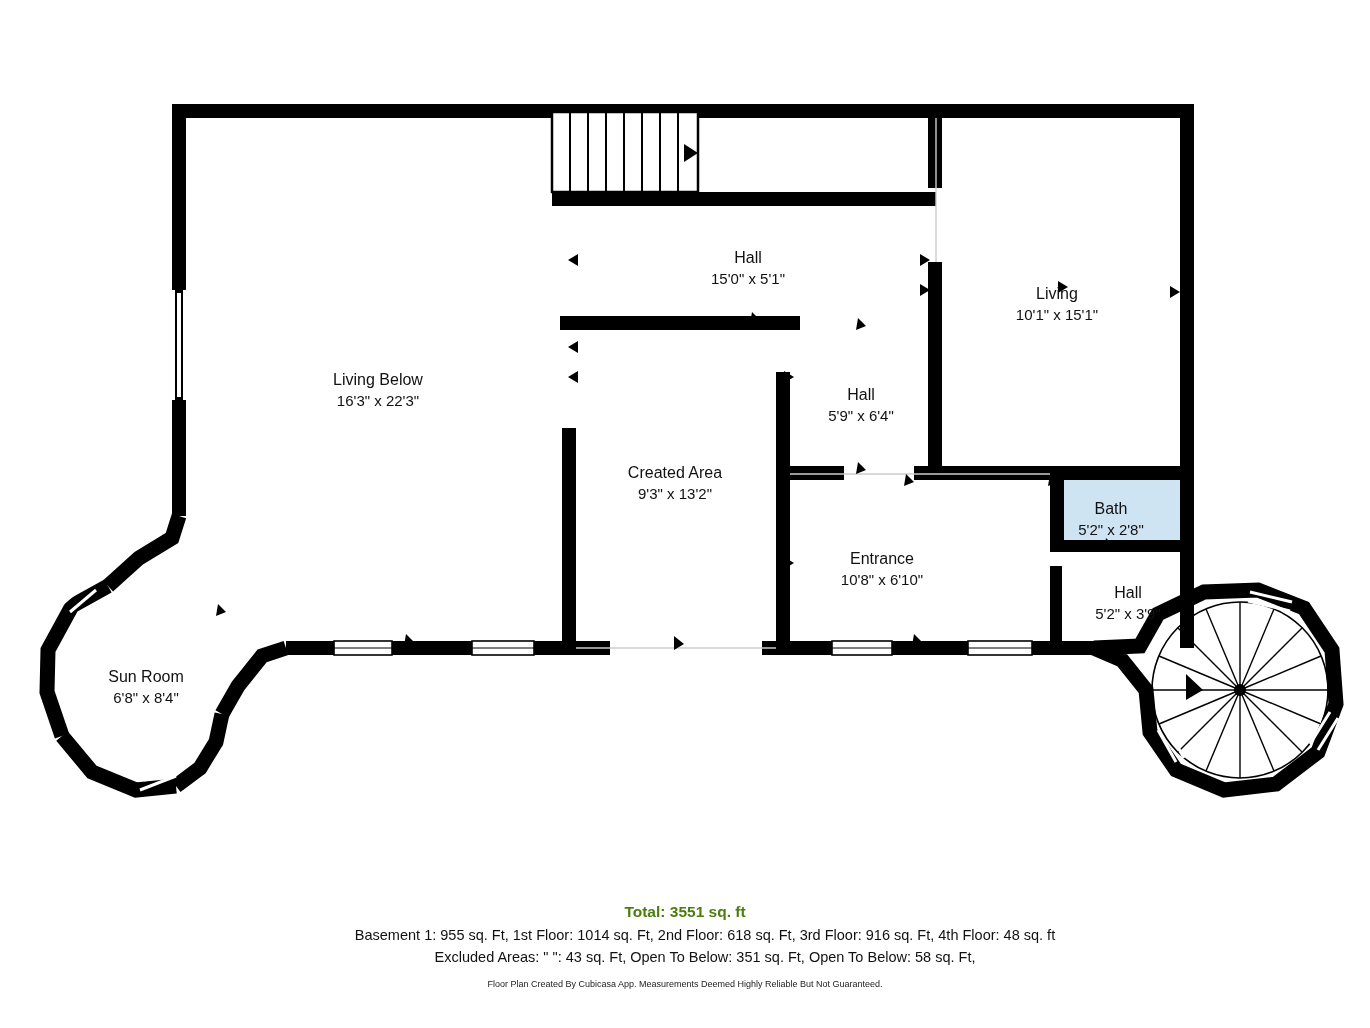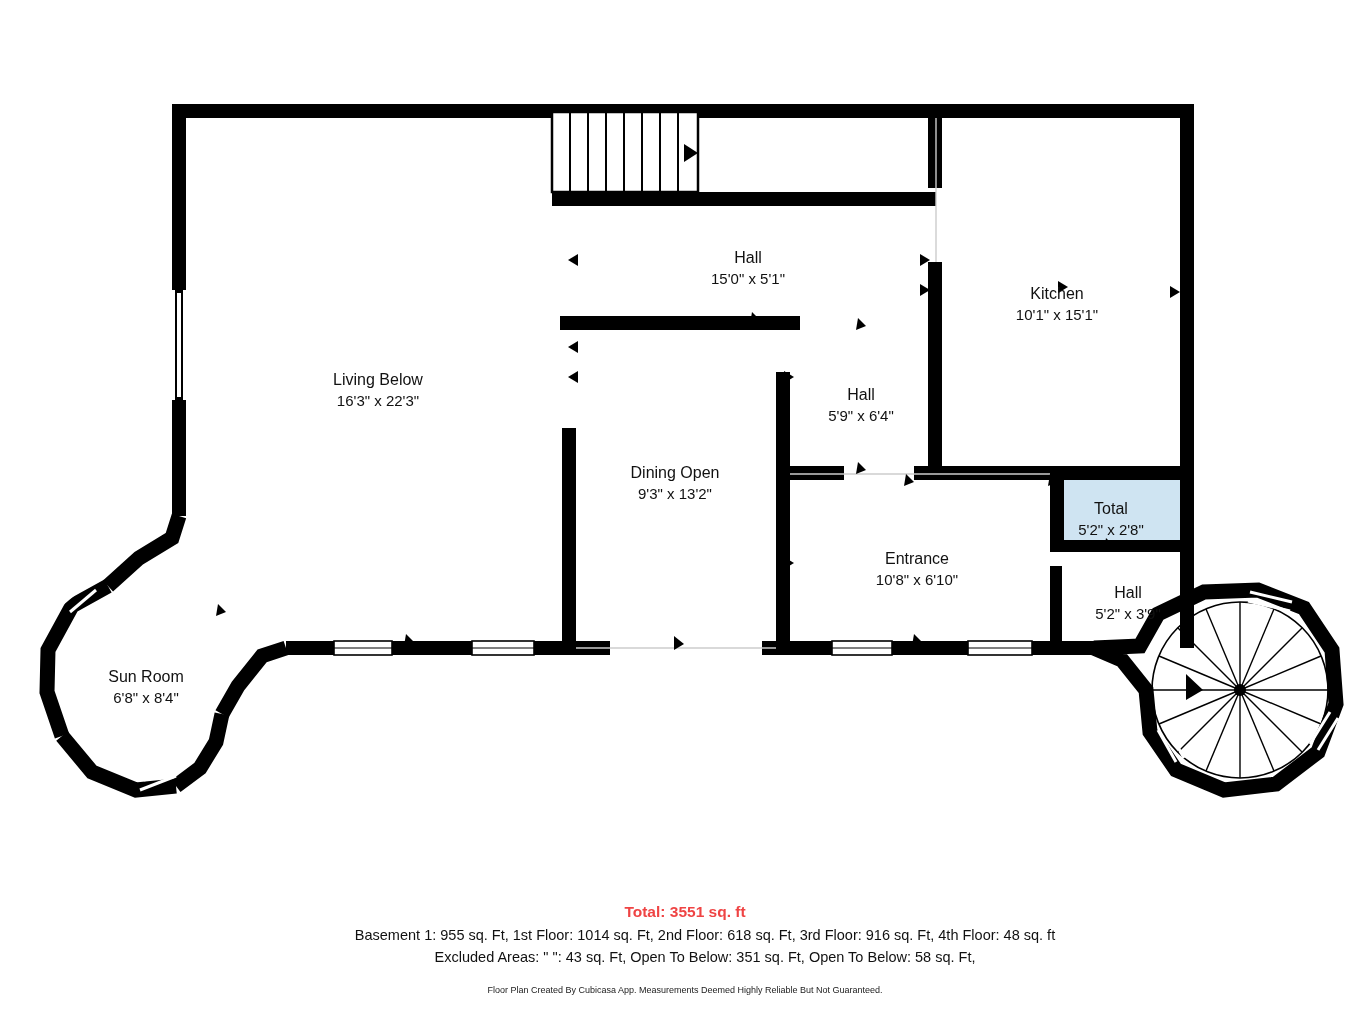--- a/index.html
+++ b/index.html
@@ -47,33 +47,33 @@
   }
   .footer {
     position: absolute;
     left: 0;
     width: 1370px;
     text-align: center;
   }
   .footer .total {
     font-size: 15.5px;
     font-weight: bold;
-    color: #ef4444;
+    color: #4d7c0f;
     margin-bottom: 4px;
   }
   .footer .areas {
     font-size: 14.5px;
     color: #111;
     line-height: 1.5;
     padding-left: 40px;
   }
   .footer .credit {
     font-size: 9px;
     color: #222;
-    margin-top: 16px;
+    margin-top: 10px;
   }
 </style>
 </head>
 <body>
 
 <div id="floorplan-root">
 
   <svg class="plan" viewBox="0 0 1370 1028">
 
     <rect x="1056" y="480" width="124" height="72" fill="#cfe4f2"></rect>
@@ -239,45 +239,45 @@
       <path d="M218 604 L226 612 L216 616 Z"></path>
     </g>
   </svg>
 
   <div class="room-label" style="left:748px; top:268px;">
     <span class="rname">Hall</span>
     <span class="rdim">15'0" x 5'1"</span>
   </div>
 
   <div class="room-label" style="left:1057px; top:304px;">
-    <span class="rname">Kitchen</span>
+    <span class="rname">Living</span>
     <span class="rdim">10'1" x 15'1"</span>
   </div>
 
   <div class="room-label" style="left:378px; top:390px;">
     <span class="rname">Living Below</span>
     <span class="rdim">16'3" x 22'3"</span>
   </div>
 
   <div class="room-label" style="left:861px; top:405px;">
     <span class="rname">Hall</span>
     <span class="rdim">5'9" x 6'4"</span>
   </div>
 
   <div class="room-label" style="left:675px; top:483px;">
-    <span class="rname">Dining Open</span>
+    <span class="rname">Created Area</span>
     <span class="rdim">9'3" x 13'2"</span>
   </div>
 
   <div class="room-label" style="left:1111px; top:519px;">
-    <span class="rname">Total</span>
+    <span class="rname">Bath</span>
     <span class="rdim">5'2" x 2'8"</span>
   </div>
 
-  <div class="room-label" style="left:917px; top:569px;">
+  <div class="room-label" style="left:882px; top:569px;">
     <span class="rname">Entrance</span>
     <span class="rdim">10'8" x 6'10"</span>
   </div>
 
   <div class="room-label" style="left:1128px; top:603px;">
     <span class="rname">Hall</span>
     <span class="rdim">5'2" x 3'9"</span>
   </div>
 
   <div class="room-label" style="left:146px; top:687px;">

